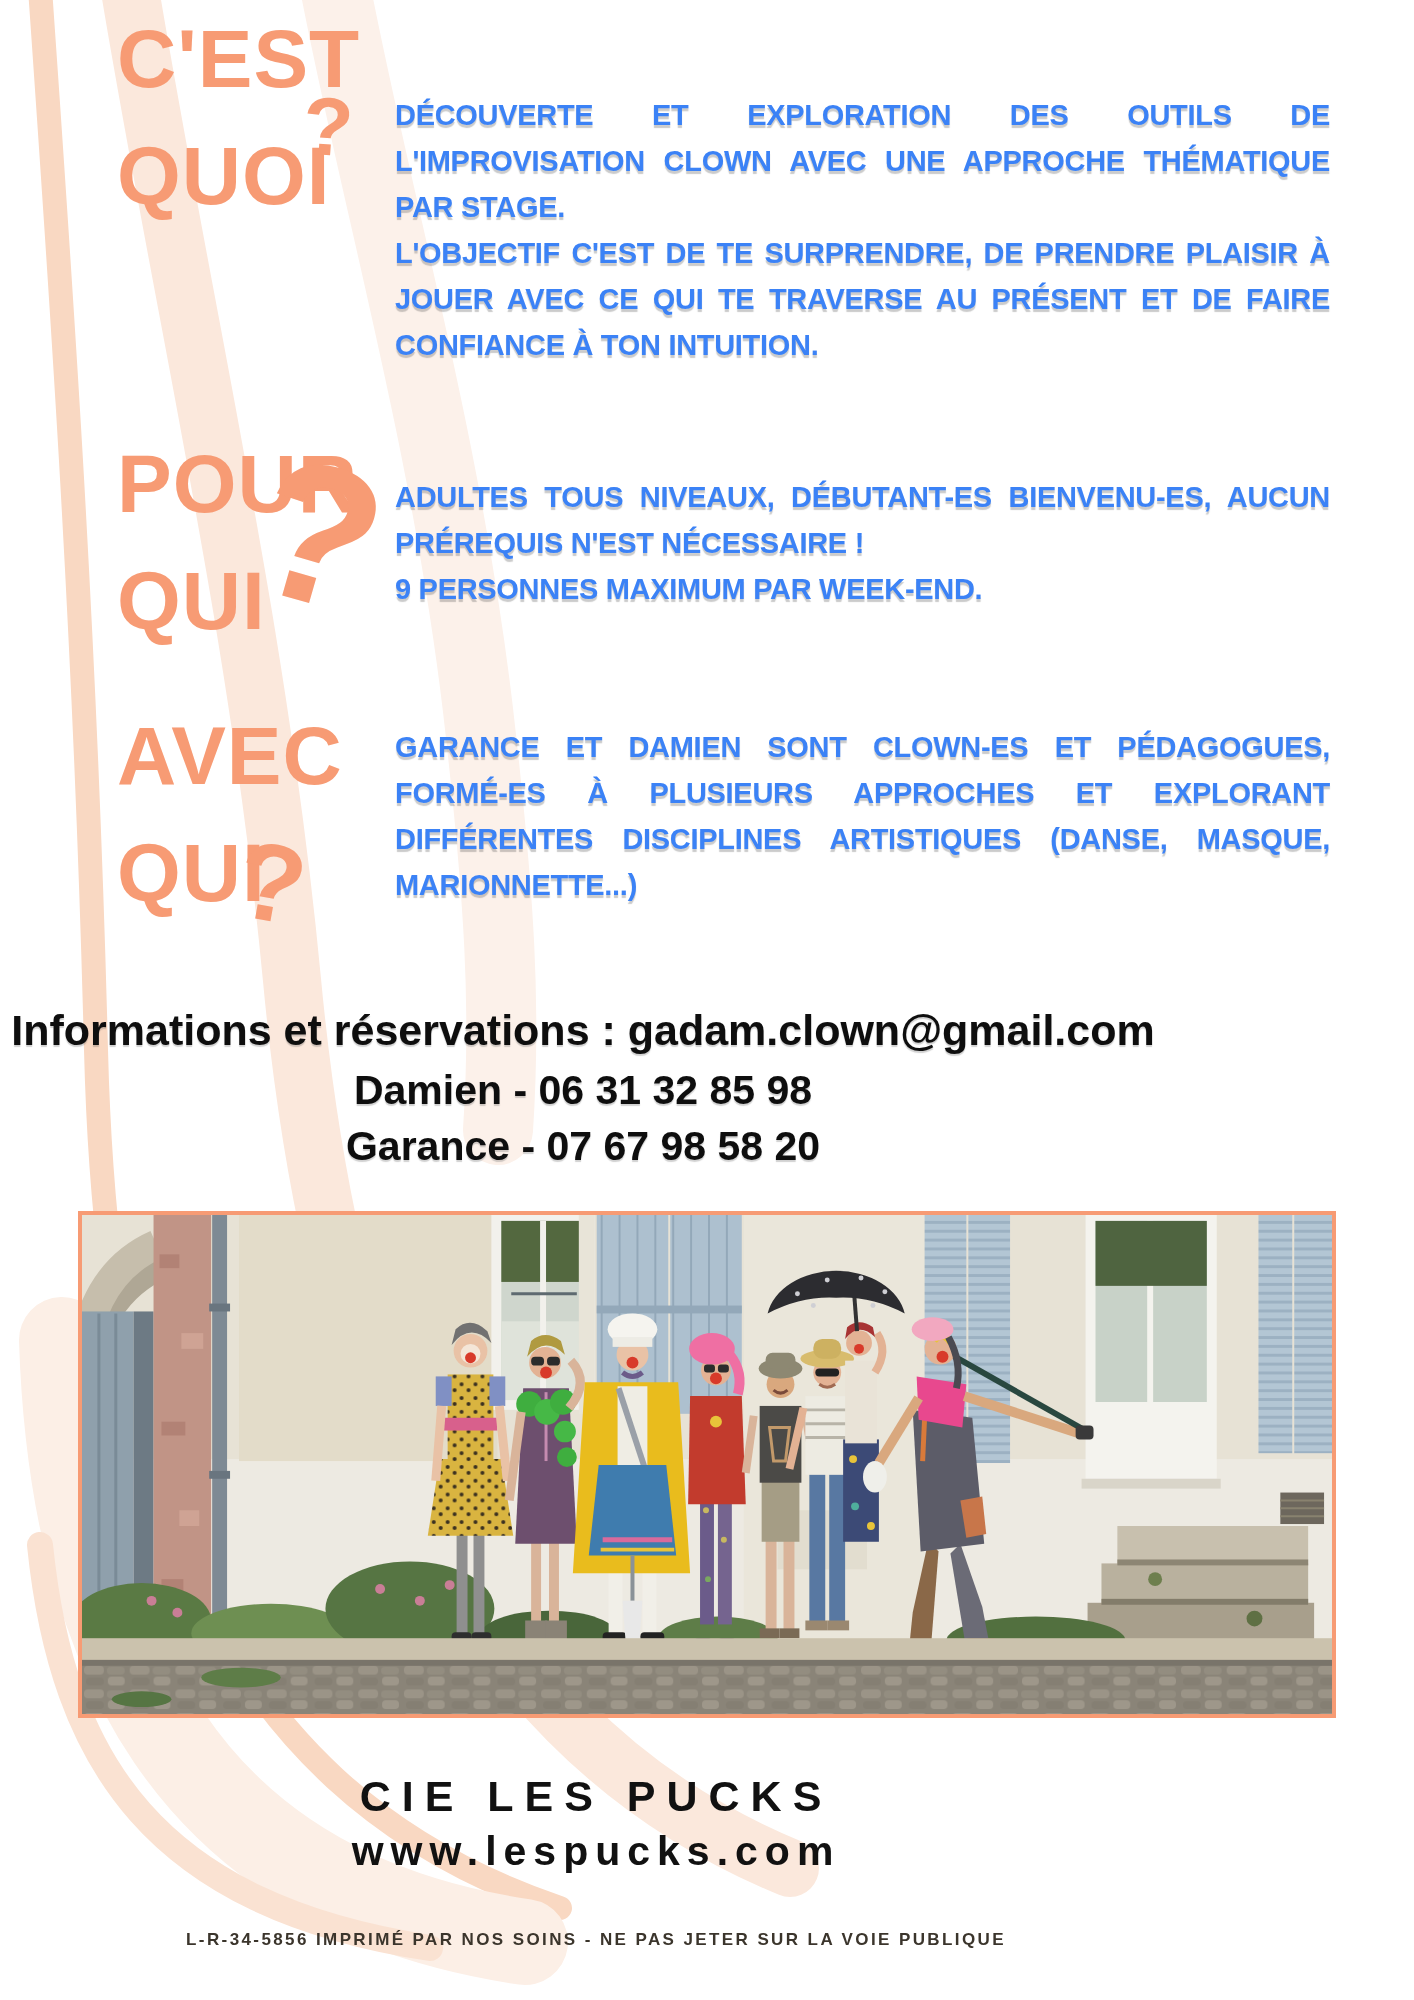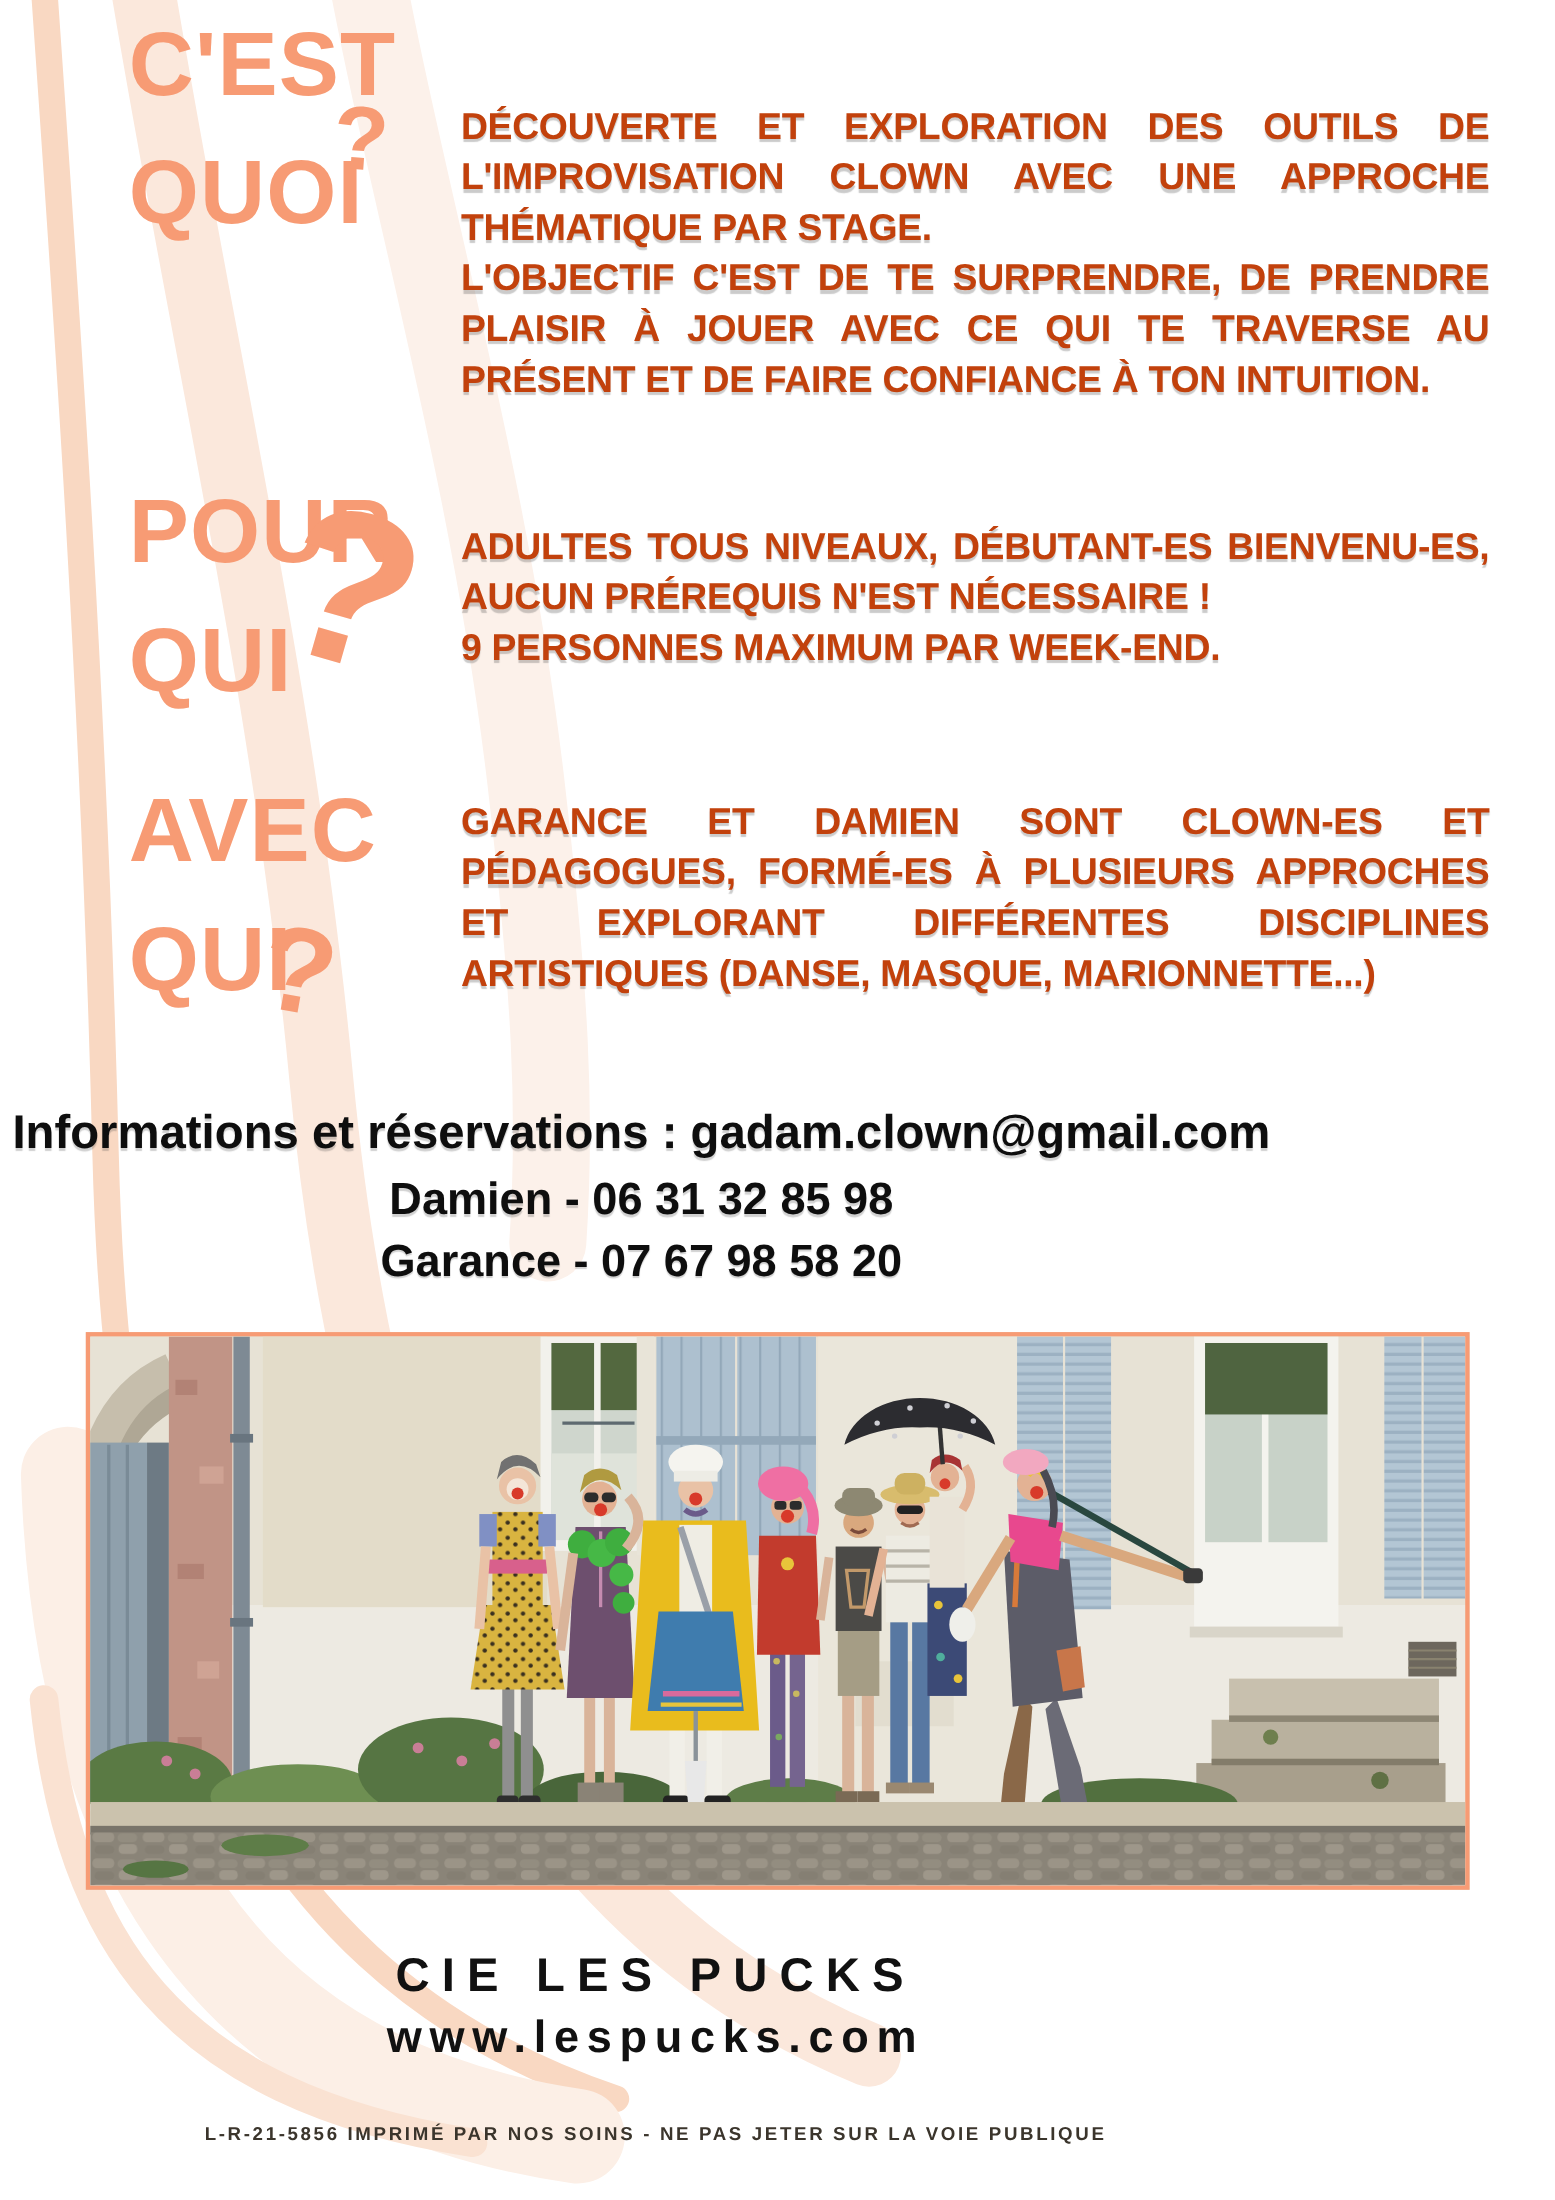--- a/index.html
+++ b/index.html
@@ -18,22 +18,22 @@
     letter-spacing:1px;white-space:pre;margin-left:42px;
   }
   .qmark{
     position:absolute;z-index:2;color:#F79B74;font-weight:bold;
   }
   #q1{left:303px;top:86px;font-size:82px;line-height:82px;transform:rotate(4deg);}
   #q2{left:258px;top:436px;font-size:198px;line-height:198px;transform:rotate(16deg);}
   #q3{left:238px;top:828px;font-size:110px;line-height:110px;transform:rotate(10deg);}
 
   .para{
-    position:absolute;left:419px;width:935px;z-index:2;
-    color:#c2410c;font-weight:bold;font-size:34px;line-height:46px;
+    position:absolute;left:395px;width:935px;z-index:2;
+    color:#3b82f6;font-weight:bold;font-size:29px;line-height:46px;
     letter-spacing:-0.3px;text-align:justify;white-space:pre-line;
     text-shadow:0 3px 1px rgba(70,70,70,0.28);
   }
   #p1{top:92px;}
   #p2{top:474px;}
   #p3{top:724px;}
 
   .contact{
     position:absolute;left:0;width:1166px;text-align:center;z-index:2;
     color:#0e0e0e;font-weight:bold;text-shadow:0 2px 1px rgba(70,70,70,0.25);
@@ -358,15 +358,15 @@
         <rect y="452" width="1258" height="8" fill="#79746A"></rect>
         <rect y="458" width="1258" height="49" fill="url(#cobble)"></rect>
         <ellipse cx="160" cy="470" rx="40" ry="10" fill="#5E7D48"></ellipse>
         <ellipse cx="60" cy="492" rx="30" ry="8" fill="#567543"></ellipse>
       </g>
     </svg>
   </div>
 
   <div class="footer-line" id="footer-company">CIE LES PUCKS</div>
   <div class="footer-line" id="footer-site">www.lespucks.com</div>
-  <div class="footer-line" id="footer-legal">L-R-21-5856 IMPRIMÉ PAR NOS SOINS - NE PAS JETER SUR LA VOIE PUBLIQUE</div>
+  <div class="footer-line" id="footer-legal">L-R-34-5856 IMPRIMÉ PAR NOS SOINS - NE PAS JETER SUR LA VOIE PUBLIQUE</div>
 
 </div>
 
 </body></html>

